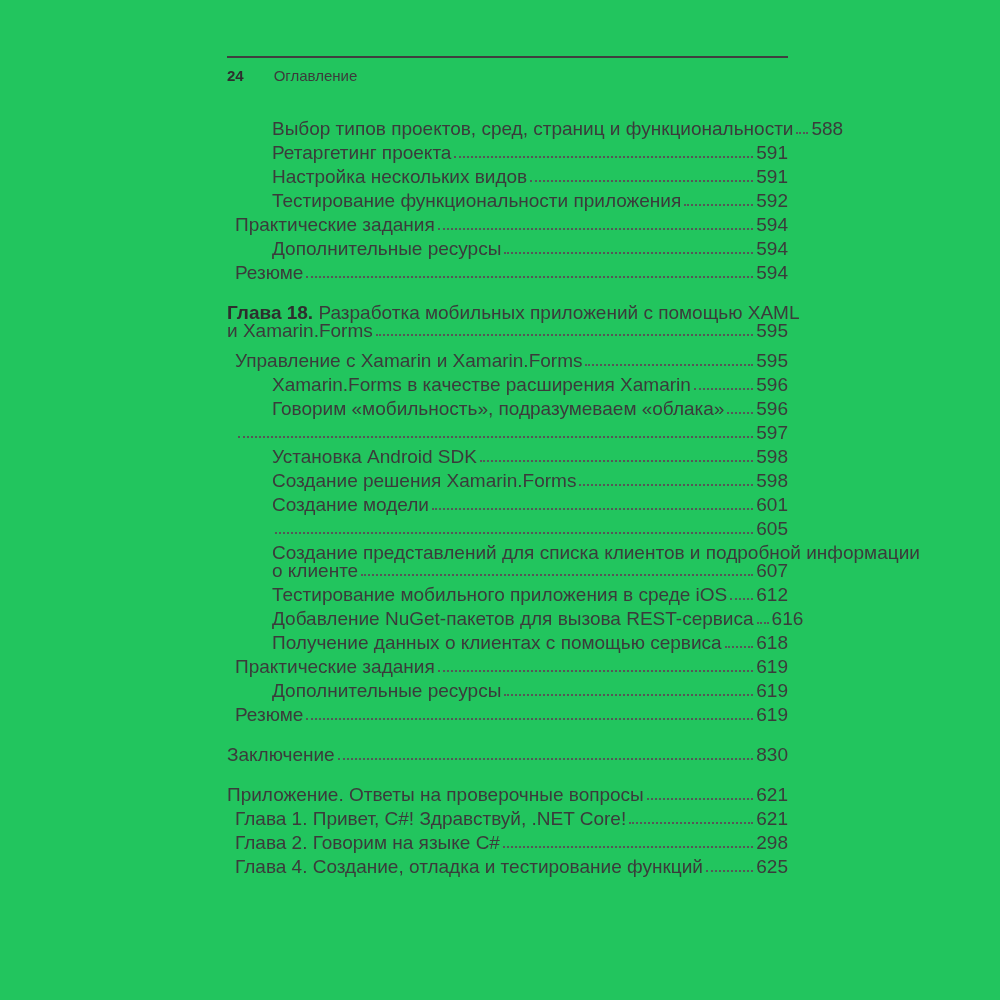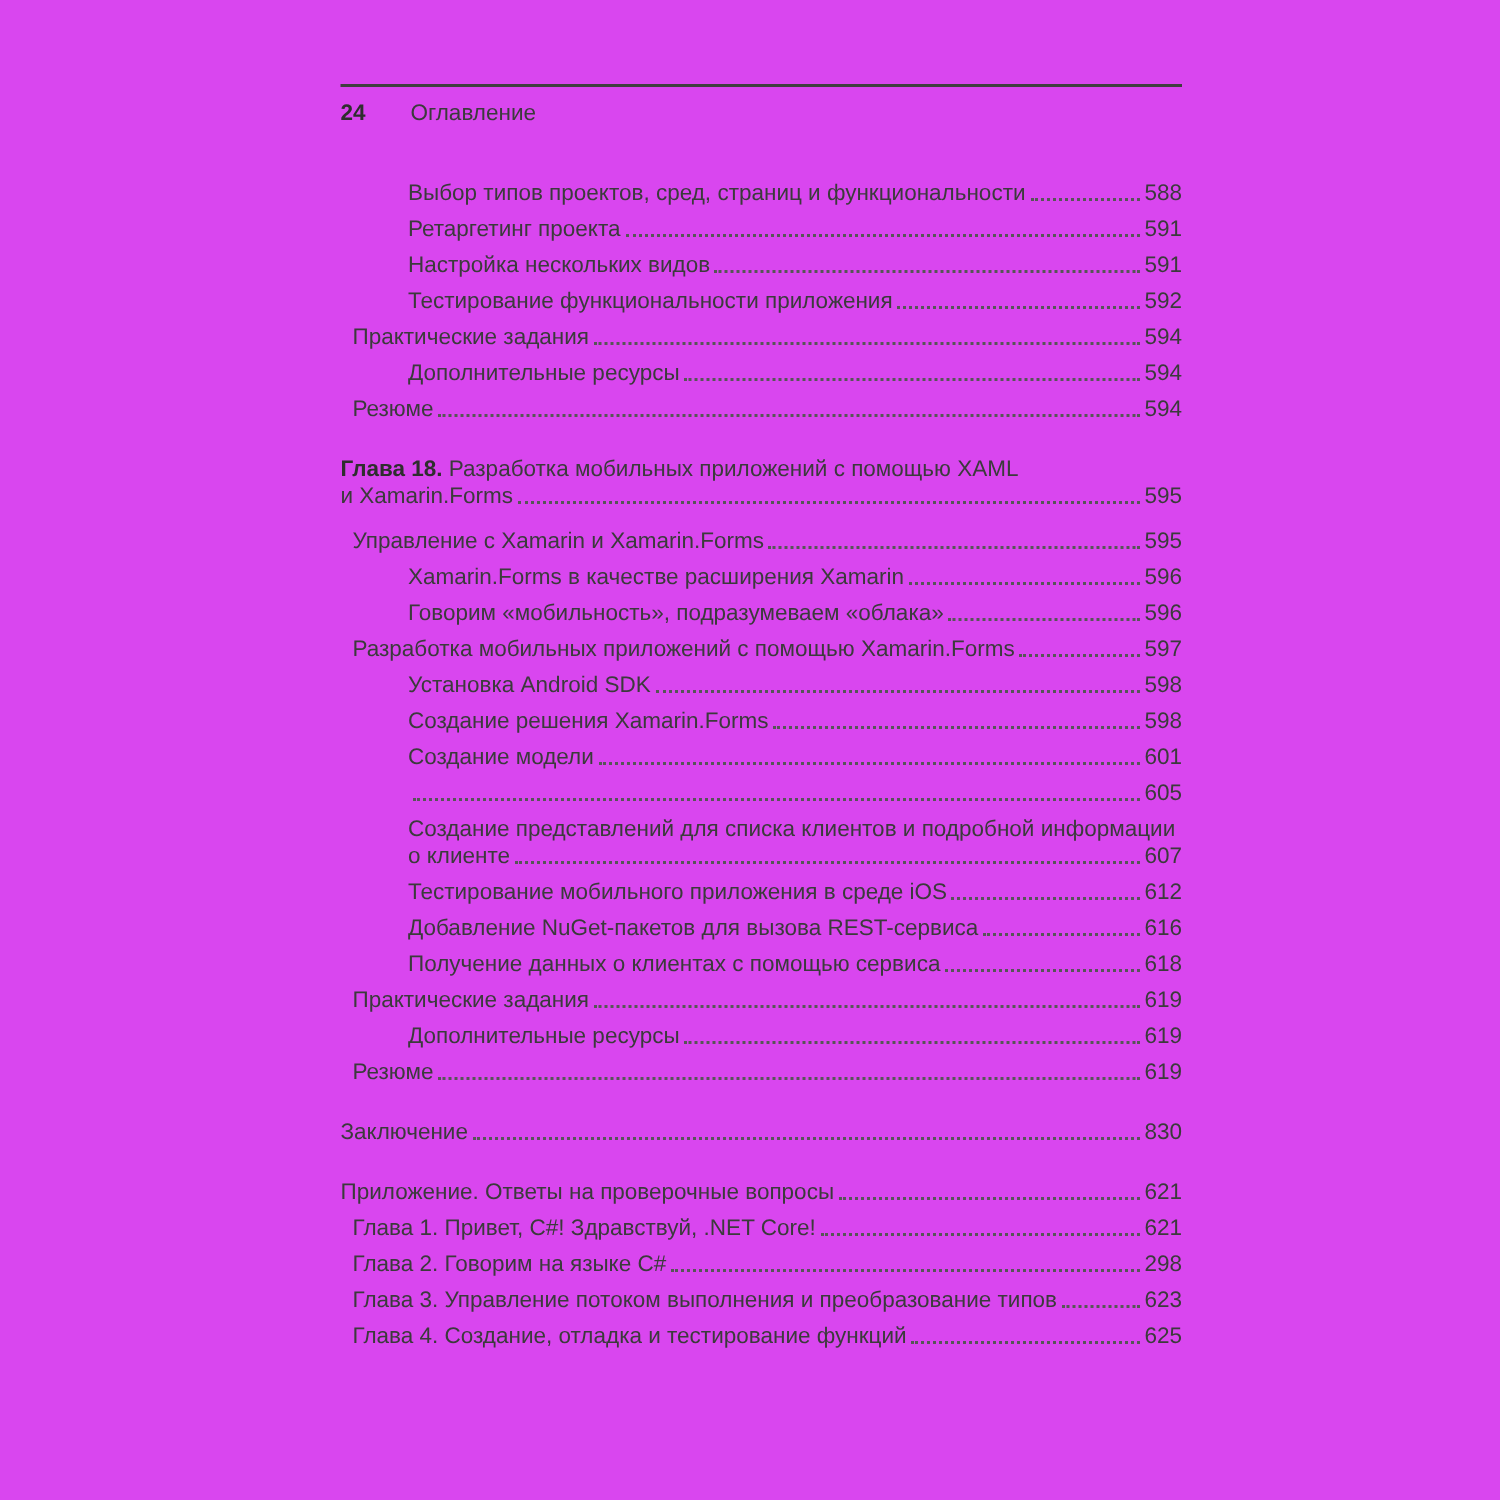--- a/index.html
+++ b/index.html
@@ -1,20 +1,20 @@
 <!DOCTYPE html>
 <html lang="ru"><head>
 <meta charset="utf-8">
 <style>
   html, body { margin: 0; padding: 0; background: #ffffff; }
   .page {
     position: relative;
     width: 1000px;
     height: 1000px;
-    background: #d946ef;
+    background: #22c55e;
     font-family: "Liberation Sans", "DejaVu Sans", sans-serif;
     color: #3b3b3b;
     overflow: hidden;
   }
   .content {
     position: absolute;
     left: 227px;
     top: 0;
     width: 561px;
   }
@@ -26,21 +26,21 @@
     align-items: baseline;
     font-size: 15px;
     line-height: 17px;
   }
   .page-header .page-num { font-weight: bold; color: #2e2e2e; }
   .page-header .header-title { margin-left: 30px; }
 
   .toc { margin-top: 36px; }
   .toc-section + .toc-section { margin-top: 23px; text-align: center; }
 
-  .toc-row { margin-bottom: 7px; font-size: 15px; }
+  .toc-row { margin-bottom: 7px; font-size: 19px; }
   .toc-row.lvl0 { margin-left: 0; }
   .toc-row.lvl1 { margin-left: 8px; }
   .toc-row.lvl2 { margin-left: 45px; }
   .toc-row.heading-row { margin-bottom: 13px; }
 
   .toc-line { display: flex; align-items: flex-end; line-height: 17px; }
   .toc-line.no-leader { line-height: 18px; }
   .toc-title { flex: 0 1 auto; white-space: nowrap; }
   .toc-bold { font-weight: bold; color: #2e2e2e; }
   .toc-leader {
@@ -142,21 +142,20 @@
           </div>
           <div class="toc-row lvl2">
             <div class="toc-line">
               <span class="toc-title">Говорим «мобильность», подразумеваем «облака»</span>
               <span class="toc-leader"></span>
               <span class="toc-page">596</span>
             </div>
           </div>
           <div class="toc-row lvl1">
             <div class="toc-line">
-              <span class="toc-title">Разработка мобильных приложений с помощью Xamarin.Forms</span>
               <span class="toc-leader"></span>
               <span class="toc-page">597</span>
             </div>
           </div>
           <div class="toc-row lvl2">
             <div class="toc-line">
               <span class="toc-title">Установка Android SDK</span>
               <span class="toc-leader"></span>
               <span class="toc-page">598</span>
             </div>
@@ -260,27 +259,20 @@
           </div>
           <div class="toc-row lvl1">
             <div class="toc-line">
               <span class="toc-title">Глава 2. Говорим на языке C#</span>
               <span class="toc-leader"></span>
               <span class="toc-page">298</span>
             </div>
           </div>
           <div class="toc-row lvl1">
             <div class="toc-line">
-              <span class="toc-title">Глава 3. Управление потоком выполнения и преобразование типов</span>
-              <span class="toc-leader"></span>
-              <span class="toc-page">623</span>
-            </div>
-          </div>
-          <div class="toc-row lvl1">
-            <div class="toc-line">
               <span class="toc-title">Глава 4. Создание, отладка и тестирование функций</span>
               <span class="toc-leader"></span>
               <span class="toc-page">625</span>
             </div>
           </div>
         </div>
       </div>
 
   </div>
 </div>

